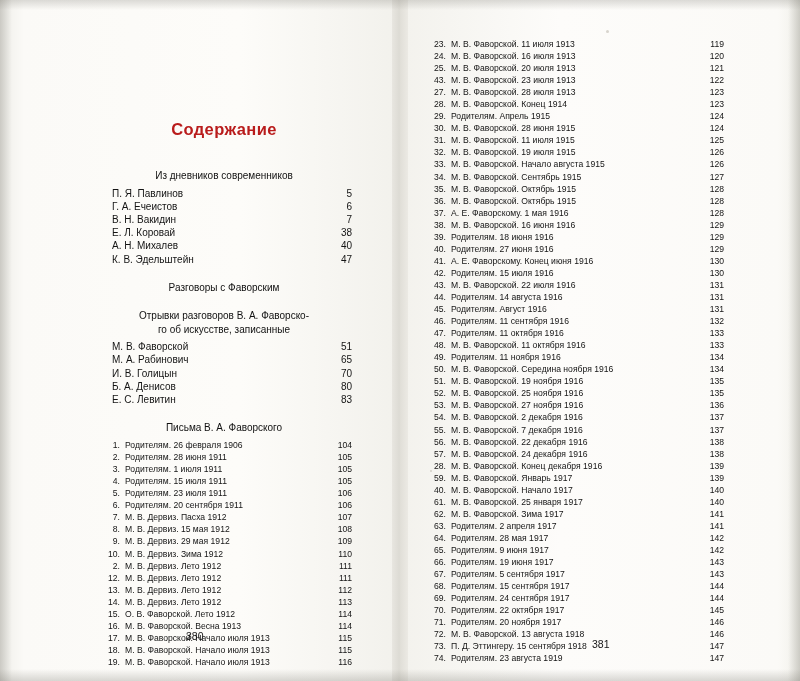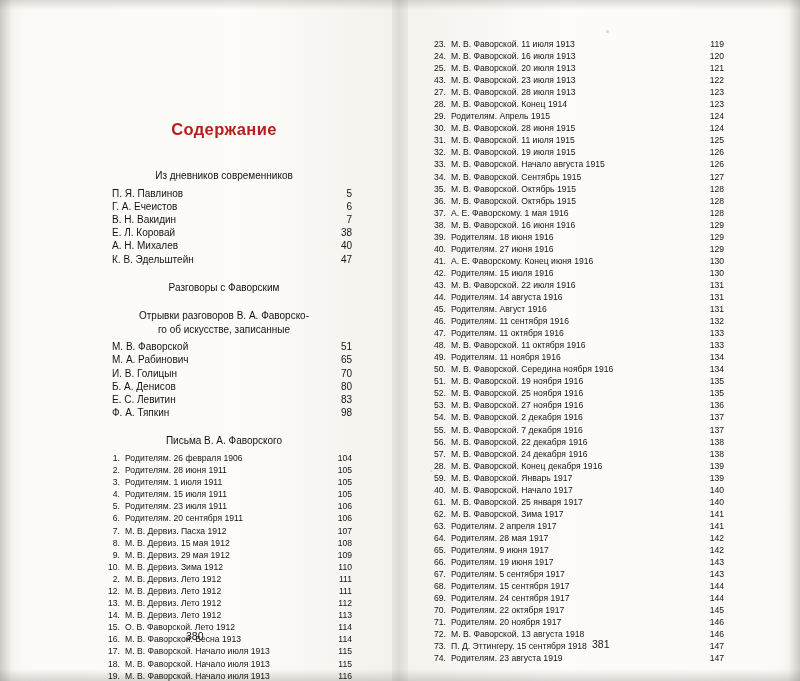--- a/index.html
+++ b/index.html
@@ -244,25 +244,20 @@
       <li>
           <span class="label">Б. А. Денисов</span>
           <span class="filler"></span>
           <span class="pageno">80</span>
         </li>
       <li>
           <span class="label">Е. С. Левитин</span>
           <span class="filler"></span>
           <span class="pageno">83</span>
         </li>
-      <li>
-          <span class="label">Ф. А. Тяпкин</span>
-          <span class="filler"></span>
-          <span class="pageno">98</span>
-        </li>
     </ul>
 
     <div class="section-gap"></div>
     <div class="section-head" style="">Письма В. А. Фаворского</div>
 
     <ul class="entries small">
       <li>
           <span class="num">1.</span>
           <span class="label">Родителям. 26 февраля 1906</span>
           <span class="filler"></span>

